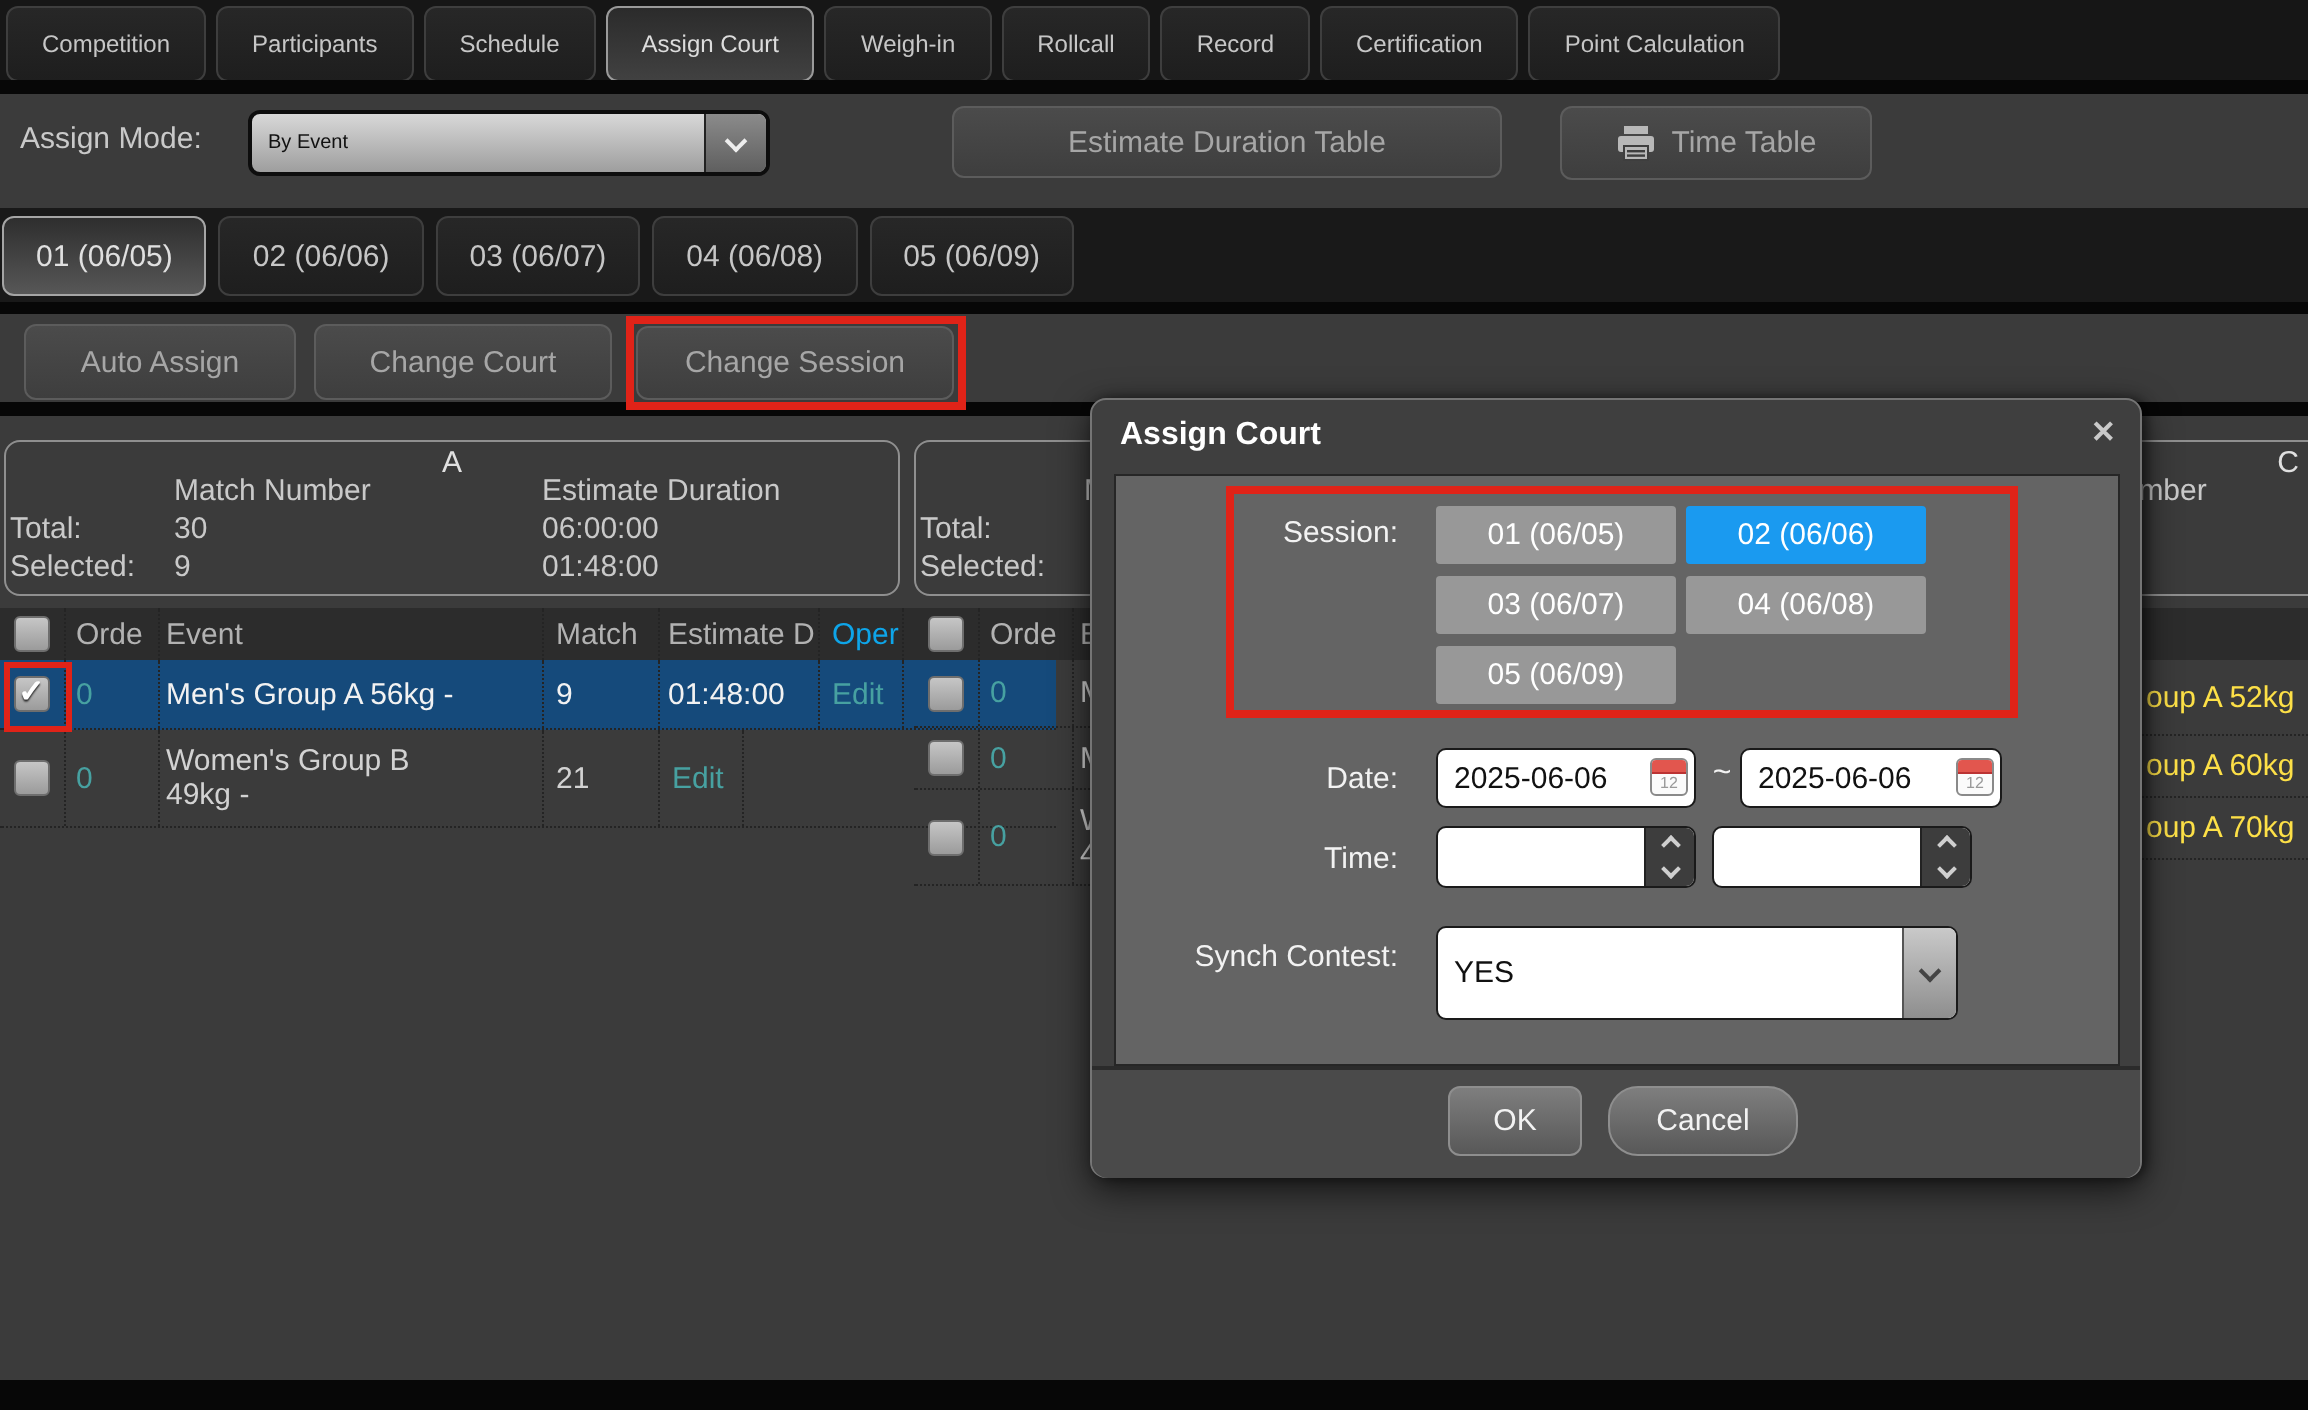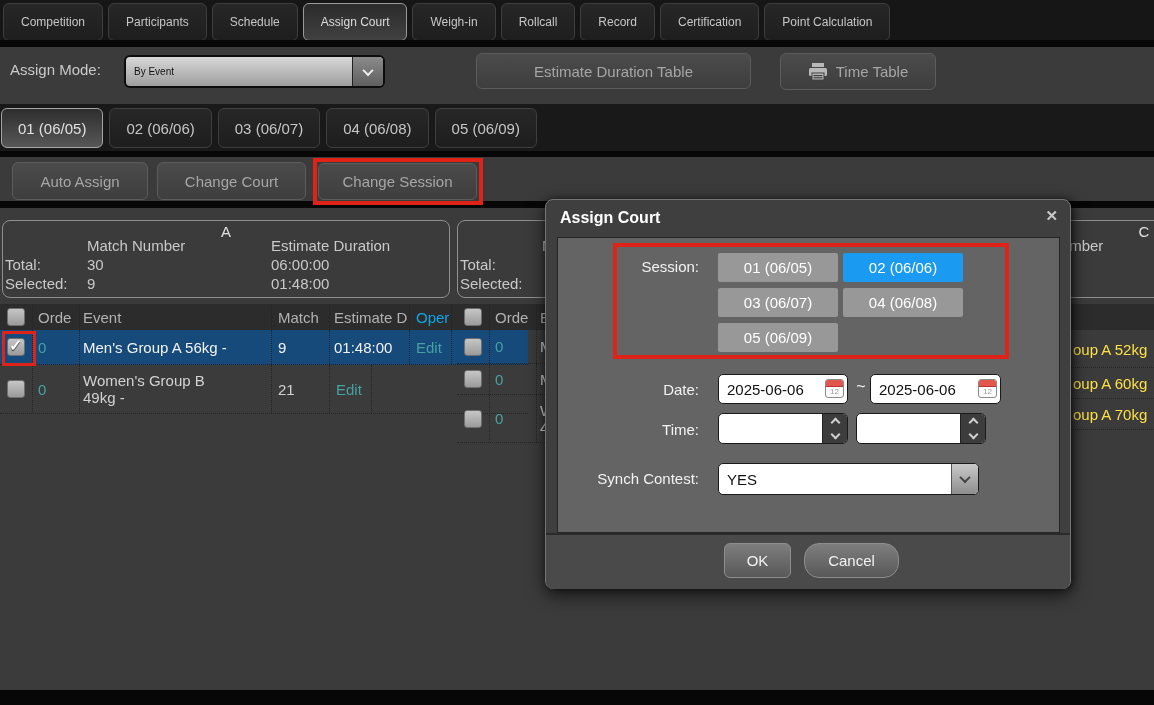--- a/index.html
+++ b/index.html
@@ -91,21 +91,21 @@
   .m-input{position:absolute;height:30px;background:#fff;border:1px solid #1a1a1a;border-radius:5px;
            box-sizing:border-box;color:#111;display:flex;align-items:center;padding-left:8px;
            font-size:15px;z-index:2;}
   .cal-icon{position:absolute;right:3px;top:4px;width:19px;height:19px;background:#fbfbfb;
             border:1px solid #8a8a8a;border-radius:3px;overflow:hidden;box-sizing:border-box;}
   .cal-icon::before{content:"";display:block;height:6px;background:#e2564e;border-bottom:1px solid #b33;}
   .cal-icon::after{content:"12";display:block;font-size:8px;color:#9a9a9a;text-align:center;line-height:10px;}
   .spin{position:absolute;right:0;top:0;bottom:0;width:24px;background:#3d3d3d;border-left:1px solid #222;
         border-radius:0 4px 4px 0;display:flex;flex-direction:column;align-items:center;justify-content:space-evenly;}
   .tilde{position:absolute;left:306px;top:178px;width:18px;text-align:center;color:#f2f2f2;font-size:16px;z-index:2;}
-  .m-select{position:absolute;left:172px;top:263px;width:261px;height:32px;background:#fff;
+  .m-select{position:absolute;left:172px;top:263px;width:261px;height:47px;background:#fff;
             border:1px solid #1a1a1a;border-radius:5px;box-sizing:border-box;color:#111;
             display:flex;align-items:center;padding-left:8px;font-size:15px;z-index:2;}
   .m-select .chev-box{width:26px;background:linear-gradient(#c9c9c9,#8e8e8e);border-left:1px solid #555;}
   .m-footer{position:absolute;left:0;top:333px;width:100%;height:56px;background:#4a4a4a;
             border-top:2px solid #2b2b2b;border-radius:0 0 8px 8px;box-sizing:border-box;}
   .m-btn{position:absolute;top:8px;height:35px;background:linear-gradient(#7e7e7e,#585858);
          border:1px solid #8e8e8e;border-radius:6px;color:#f2f2f2;display:flex;align-items:center;
          justify-content:center;font-size:15px;box-sizing:border-box;cursor:default;}
 
   .printer-icon{flex:none;}

